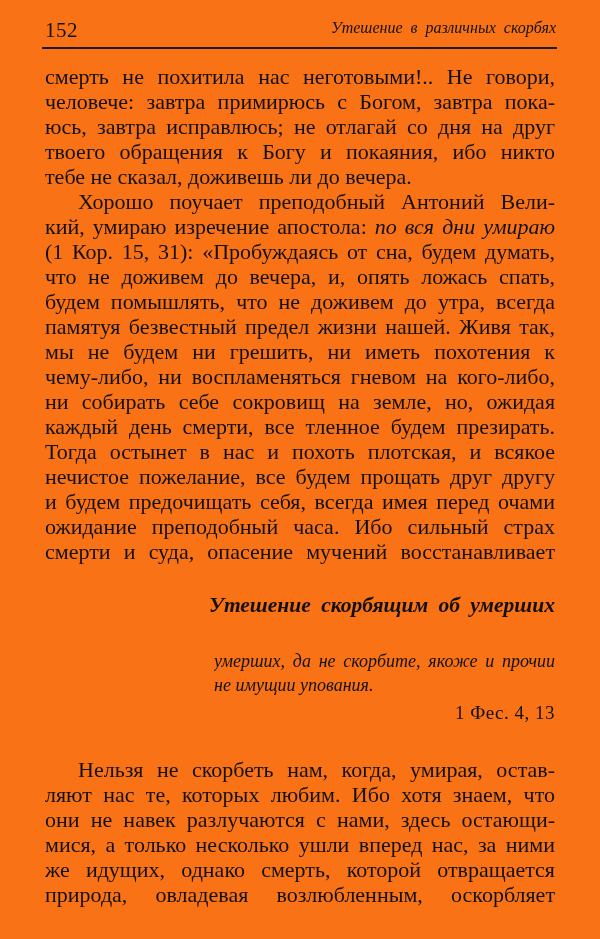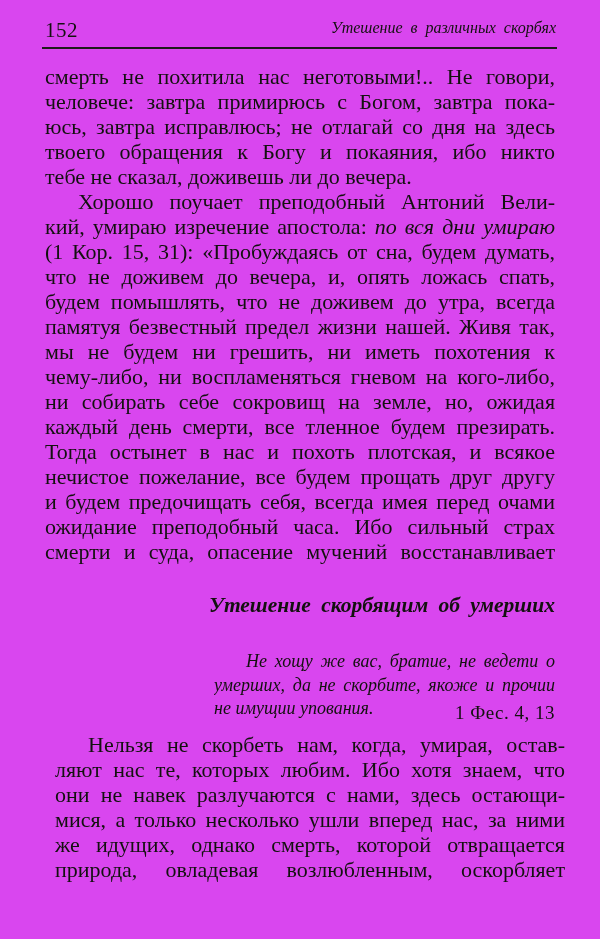--- a/index.html
+++ b/index.html
@@ -1,20 +1,20 @@
 <!DOCTYPE html>
 <html><head>
 <meta charset="utf-8">
 <style>
   html, body { margin: 0; padding: 0; background: #e8e8e6; }
   .page {
     position: relative;
     width: 600px;
     height: 939px;
-    background: #d946ef;
+    background: #f97316;
     font-family: "Liberation Serif", "DejaVu Serif", serif;
     color: #13110f;
     overflow: hidden;
   }
   
   .pagenum {
     position: absolute;
     left: 45px; top: 18px;
     font-size: 21px;
     letter-spacing: 0.5px;
@@ -32,21 +32,21 @@
     width: 515px; height: 2px;
     background: #1d1b19;
   }
   
   .col {
     position: absolute;
     left: 45px;
     width: 510px;
   }
   .body1 { top: 64px; }
-  .body2 { top: 732px; margin-left: 10px; }
+  .body2 { top: 757px; }
   .ln {
     height: 25px;
     line-height: 25px;
     font-size: 22px;
     overflow: hidden;
     text-align: left;
   }
   .ln.j {
     text-align: justify;
     text-align-last: justify;
@@ -94,21 +94,21 @@
   <div class="pagenum">152</div>
 
   <div class="runtitle">Утешение в различных скорбях</div>
 
   <div class="head-rule"></div>
 
   <div class="col body1">
     <div>
         <div class="ln j"><span>смерть не похитила нас неготовыми!.. Не говори,</span></div>
         <div class="ln j"><span>человече: завтра примирюсь с Богом, завтра пока-</span></div>
-        <div class="ln j"><span>юсь, завтра исправлюсь; не отлагай со дня на здесь</span></div>
+        <div class="ln j"><span>юсь, завтра исправлюсь; не отлагай со дня на друг</span></div>
         <div class="ln j"><span>твоего обращения к Богу и покаяния, ибо никто</span></div>
         <div class="ln"><span>тебе не сказал, доживешь ли до вечера.</span></div>
       </div>
     <div>
         <div class="ln j ind"><span>Хорошо поучает преподобный Антоний Вели-</span></div>
         <div class="ln j"><span>кий, умираю изречение апостола: </span><span class="it">по вся дни умираю</span></div>
         <div class="ln j"><span>(1 Кор. 15, 31): «Пробуждаясь от сна, будем думать,</span></div>
         <div class="ln j"><span>что не доживем до вечера, и, опять ложась спать,</span></div>
         <div class="ln j"><span>будем помышлять, что не доживем до утра, всегда</span></div>
         <div class="ln j"><span>памятуя безвестный предел жизни нашей. Живя так,</span></div>
@@ -120,21 +120,20 @@
         <div class="ln j"><span>нечистое пожелание, все будем прощать друг другу</span></div>
         <div class="ln j"><span>и будем предочищать себя, всегда имея перед очами</span></div>
         <div class="ln j"><span>ожидание преподобный часа. Ибо сильный страх</span></div>
         <div class="ln j"><span>смерти и суда, опасение мучений восстанавливает</span></div>
       </div>
   </div>
 
   <div class="section-heading">Утешение скорбящим об умерших</div>
 
   <div class="epigraph">
-      <div class="ln j ind"><span>Не хощу же вас, братие, не ведети о</span></div>
       <div class="ln j"><span>умерших, да не скорбите, якоже и прочии</span></div>
       <div class="ln"><span>не имущии упования.</span></div>
     </div>
 
   <div class="attribution">1 Фес. 4, 13</div>
 
   <div class="col body2">
     <div>
         <div class="ln j ind"><span>Нельзя не скорбеть нам, когда, умирая, остав-</span></div>
         <div class="ln j"><span>ляют нас те, которых любим. Ибо хотя знаем, что</span></div>

